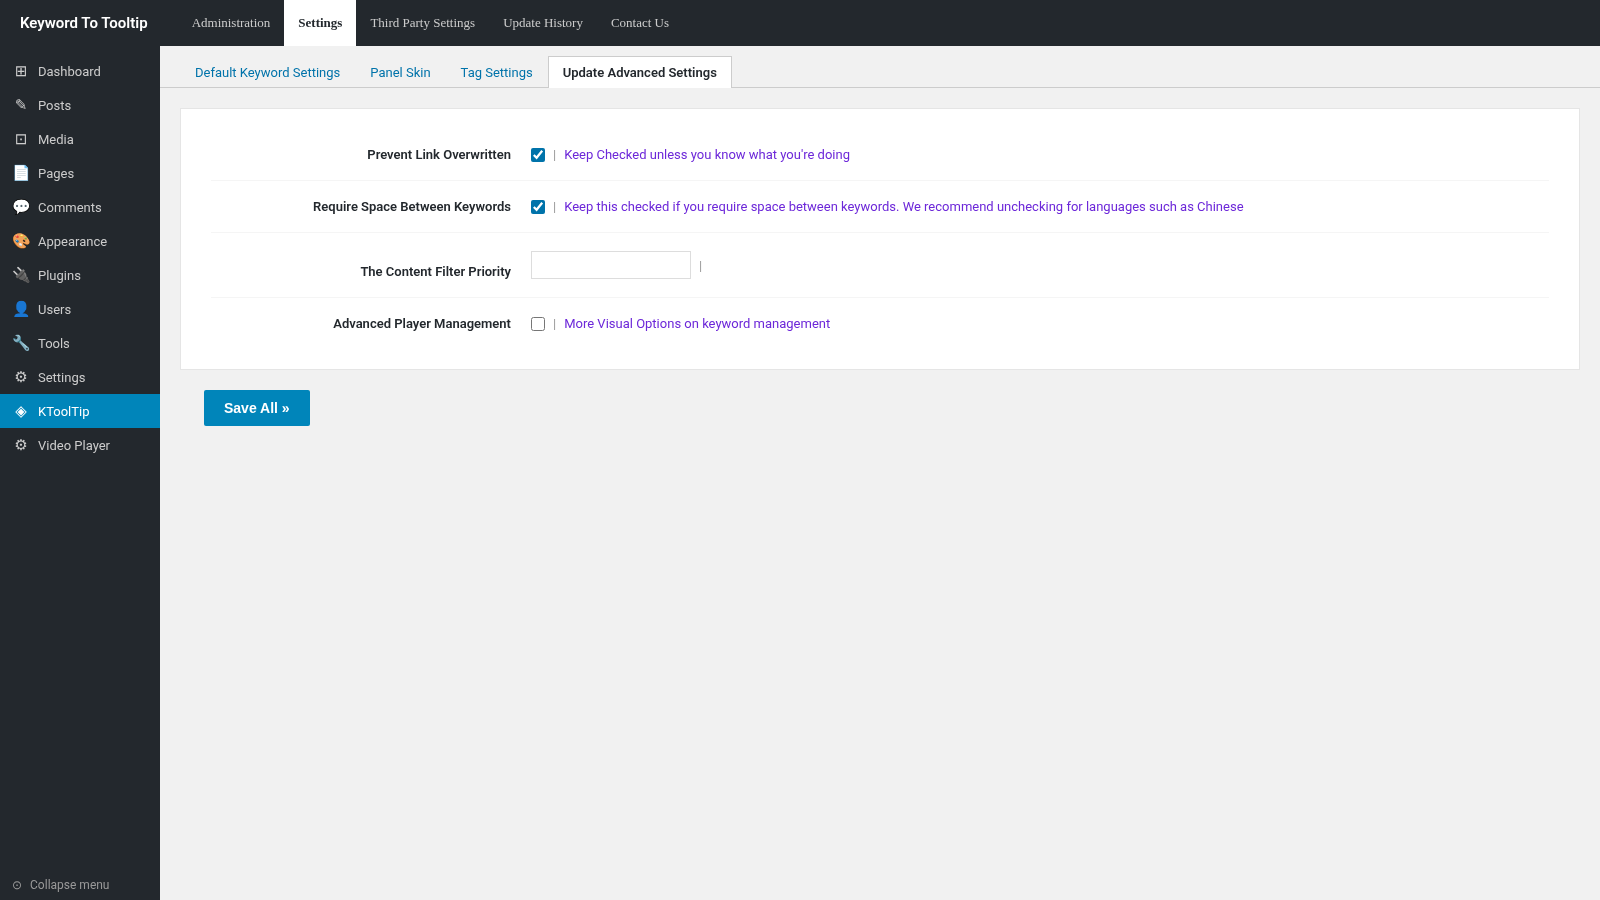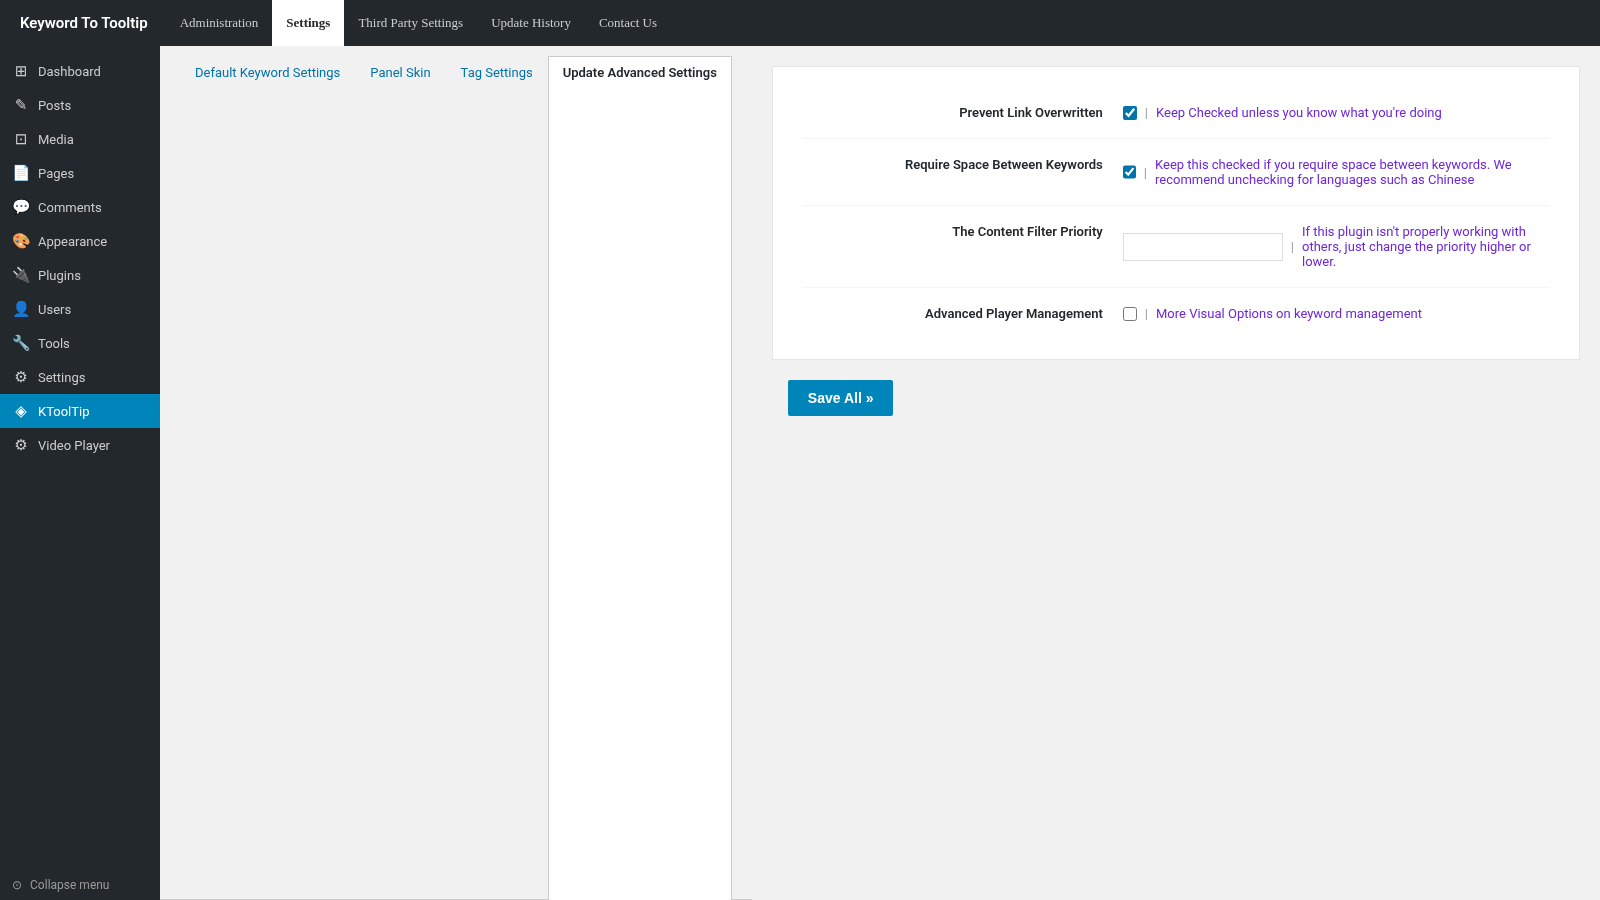--- a/index.html
+++ b/index.html
@@ -12,21 +12,21 @@
       display: flex;
       align-items: center;
       height: 46px;
       padding: 0 20px;
       flex-shrink: 0;
     }
     .top-bar-title {
       color: #fff;
       font-size: 15px;
       font-weight: 600;
-      margin-right: 18px;
+      margin-right: 30px;
       white-space: nowrap;
     }
     .top-nav {
       display: flex;
       gap: 0;
     }
     .top-nav-item {
       color: #ccc;
       padding: 0 14px;
       height: 46px;
@@ -90,21 +90,21 @@
       cursor: pointer;
       font-size: 12px;
       margin-top: auto;
     }
 
     
     .main {
       flex: 1;
       overflow-y: auto;
       display: flex;
-      flex-direction: row;
+      flex-direction: column;
     }
 
     
     .sub-tabs {
       display: flex;
       background: #f1f1f1;
       border-bottom: 1px solid #ccc;
       padding: 10px 20px 0;
       gap: 0;
     }
@@ -133,21 +133,21 @@
       flex: 1;
     }
     .settings-box {
       background: #fff;
       border: 1px solid #e5e5e5;
       padding: 20px 30px;
       margin-bottom: 20px;
     }
     .settings-row {
       display: flex;
-      align-items: flex-start;
+      align-items: flex-end;
       padding: 18px 0;
       border-bottom: 1px solid #f5f5f5;
     }
     .settings-row:last-child { border-bottom: none; }
     .settings-label {
       width: 320px;
       flex-shrink: 0;
       font-weight: 600;
       font-size: 13px;
       color: #23282d;
@@ -188,21 +188,21 @@
     
     .save-btn {
       background: #0085ba;
       color: #fff;
       border: none;
       padding: 10px 20px;
       font-size: 14px;
       font-weight: 600;
       cursor: pointer;
       border-radius: 2px;
-      margin-left: 16px;
+      margin-left: 24px;
     }
   </style>
 </head>
 <body>
 
 <div class="top-bar">
   <span class="top-bar-title">Keyword To Tooltip</span>
   <nav class="top-nav">
 
   <a class="top-nav-item" href="#">Administration</a>
@@ -298,21 +298,20 @@
               <input type="checkbox" checked="" style="">
               <span class="separator">|</span>
               <span class="help-text">Keep this checked if you require space between keywords. We recommend unchecking for languages such as Chinese</span>
             </div>
           </div>
           <div class="settings-row">
             <div class="settings-label">The Content Filter Priority</div>
             <div class="settings-control">
               <input type="text" style="">
               <span class="separator">|</span>
-              <span class="help-text">If this plugin isn't properly working with others, just change the priority higher or lower.</span>
             </div>
           </div>
           <div class="settings-row">
             <div class="settings-label">Advanced Player Management</div>
             <div class="settings-control">
               <input type="checkbox" style="">
               <span class="separator">|</span>
               <span class="help-text">More Visual Options on keyword management</span>
             </div>
           </div>

